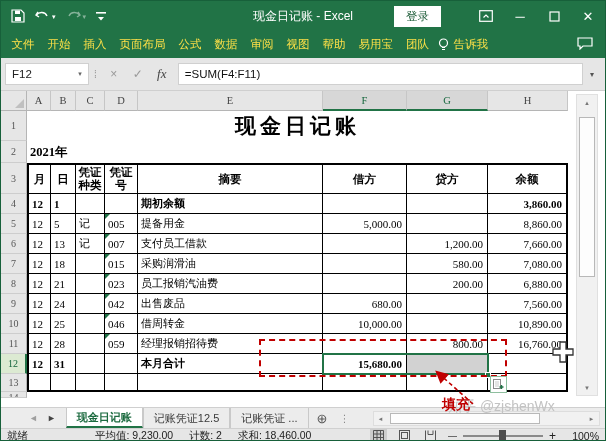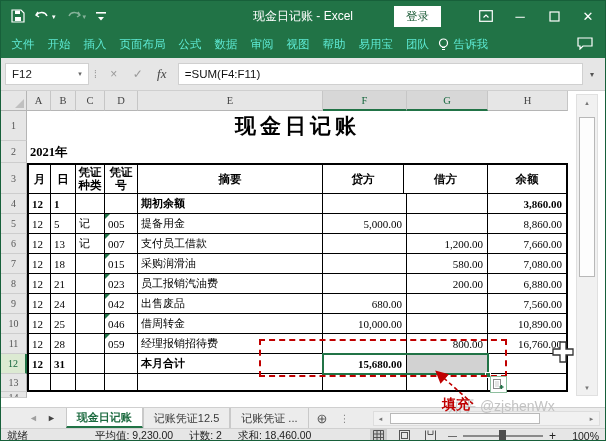--- a/index.html
+++ b/index.html
@@ -12,21 +12,21 @@
   .qbtn{display:flex;align-items:center;gap:2px;color:#fff;}
   .qbtn svg{display:block}
   .dim{opacity:.45}
   .dd{font-size:7px;line-height:1;}
   .wtitle{position:absolute;left:0;right:0;top:0;height:30px;display:flex;align-items:center;justify-content:center;
           font-size:12px;color:#fff;pointer-events:none;}
   .tb-right{margin-left:auto;display:flex;align-items:center;height:30px;}
   .login{background:#fff;color:#1d5c38;font-size:11.5px;border:none;padding:3px 12px;margin-right:28px;cursor:pointer;}
   .wbtn{width:34px;height:30px;display:flex;align-items:center;justify-content:center;font-size:13px;color:#fff;}
   
-  .tabrow{height:27px;background:#217346;display:flex;align-items:center;color:#5eead4;flex:0 0 auto;position:relative;}
+  .tabrow{height:27px;background:#217346;display:flex;align-items:center;color:#fde047;flex:0 0 auto;position:relative;}
   .rtabs{display:flex;align-items:center;height:100%;padding-left:4px;}
   .rtab{padding:0 6.5px;font-size:11.5px;height:100%;display:flex;align-items:center;white-space:nowrap;cursor:pointer;}
   .tellme{display:flex;align-items:center;gap:5px;font-size:11.5px;margin-left:2px;white-space:nowrap;}
   .comment{margin-left:auto;margin-right:12px;}
   
   .fbar{height:33px;background:#E6E6E6;display:flex;align-items:center;flex:0 0 auto;border-bottom:1px solid #cfcfcf;padding:0 4px;}
   .namebox{width:84px;height:22px;background:#fff;border:1px solid #d0d0d0;display:flex;align-items:center;font-size:11.5px;color:#222;padding-left:6px;}
   .namebox .dda{margin-left:auto;width:16px;text-align:center;color:#666;font-size:7px;}
   .fsep{color:#999;font-size:10px;padding:0 5px;}
   .fbtns{display:flex;align-items:center;gap:0;}
@@ -219,22 +219,22 @@
           <div class="rh">2</div>
           <div class="yearcell nb" style="width: 541px;">2021年</div>
         </div>
         <div class="grow hdrrow" style="height: 31px;">
           <div class="rh">3</div>
           <div class="cell" style="width: 24px; border-top: 2px solid rgb(0, 0, 0); border-left: 2px solid rgb(0, 0, 0);">月</div>
           <div class="cell" style="width: 25px; border-top: 2px solid rgb(0, 0, 0);">日</div>
           <div class="cell" style="width: 29px; border-top: 2px solid rgb(0, 0, 0);">凭证种类</div>
           <div class="cell" style="width: 33px; border-top: 2px solid rgb(0, 0, 0);">凭证号</div>
           <div class="cell" style="width: 185px; border-top: 2px solid rgb(0, 0, 0);">摘要</div>
+          <div class="cell" style="width: 84px; border-top: 2px solid rgb(0, 0, 0);">借方</div>
           <div class="cell" style="width: 81px; border-top: 2px solid rgb(0, 0, 0);">贷方</div>
-          <div class="cell" style="width: 84px; border-top: 2px solid rgb(0, 0, 0);">借方</div>
           <div class="cell" style="width: 80px; border-top: 2px solid rgb(0, 0, 0); border-right: 2px solid rgb(0, 0, 0);">余额</div>
         </div>
         <div class="grow bold" style="height: 20px;">
           <div class="rh">4</div>
           <div class="cell txt" style="width: 24px; border-left: 2px solid rgb(0, 0, 0);">12</div>
           <div class="cell txt" style="width: 25px;">1</div>
           <div class="cell txt" style="width: 29px;"></div>
           <div class="cell txt" style="width: 33px;"></div>
           <div class="cell txt" style="width: 185px;">期初余额</div>
           <div class="cell num" style="width: 84px;"></div>

